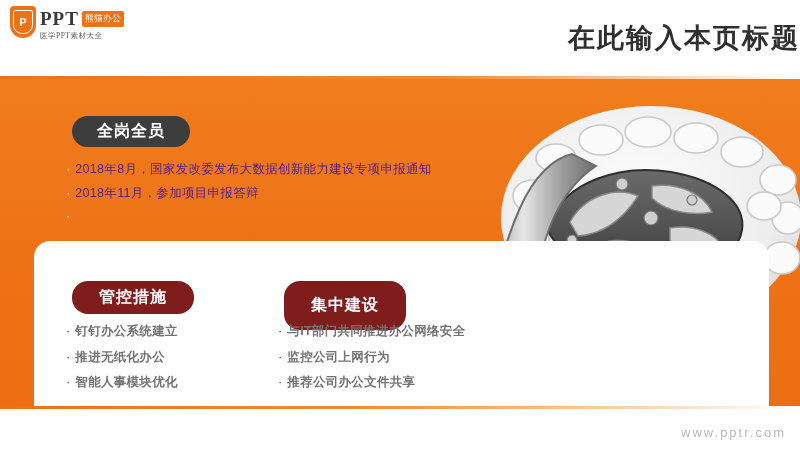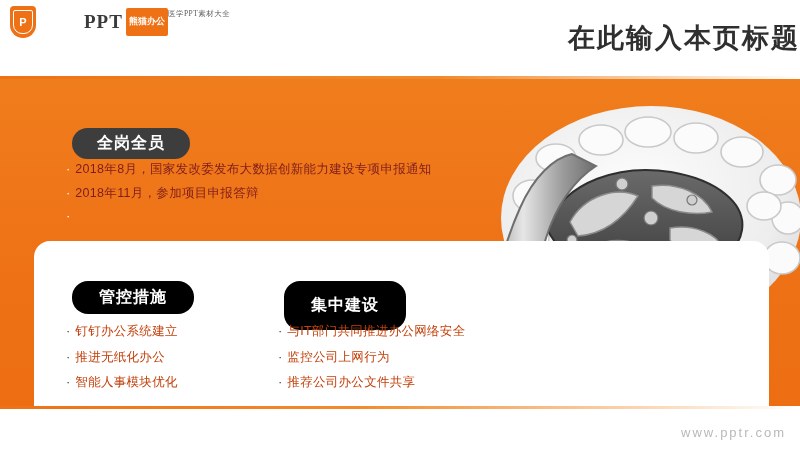--- a/index.html
+++ b/index.html
@@ -49,45 +49,43 @@
     display: flex;
     align-items: center;
     justify-content: center;
     color: #ffffff;
     font-size: 11px;
     font-weight: bold;
     line-height: 1;
   }
   .logo-text {
     display: flex;
-    flex-direction: row;
+    flex-direction: column;
     justify-content: flex-start;
     padding-top: 2px;
-    margin-left: 44px;
   }
   .logo-main-row {
     display: flex;
     align-items: center;
   }
   .logo-ppt {
     font-size: 19px;
     font-weight: bold;
     color: #3b3b3b;
     letter-spacing: 1px;
     font-family: "Liberation Serif", serif;
   }
   .logo-badge {
     margin-left: 3px;
     background: #ee7116;
     color: #ffffff;
     font-size: 9px;
-    padding: 9px 3px;
+    padding: 3px 3px;
     border-radius: 2px;
     line-height: 1.1;
-    font-weight: bold;
   }
   .logo-sub {
     font-size: 7.5px;
     color: #5a5a5a;
     letter-spacing: 0.5px;
     margin-top: 1px;
     font-family: Liberation Serif, serif;
   }
   .slide-title {
     position: absolute;
@@ -154,23 +152,23 @@
     color: #ffffff;
     font-size: 16px;
     font-weight: bold;
     letter-spacing: 1px;
     border-radius: 16px;
   }
   .pill-dark {
     background: #3d3d3d;
   }
   .pill-orange {
-    background: #000000;
-  }
-  #pill-a { left: 72px; top: 128px; width: 118px; height: 31px; }
+    background: #7f1d1d;
+  }
+  #pill-a { left: 72px; top: 116px; width: 118px; height: 31px; }
   #pill-b { left: 72px; top: 281px; width: 122px; height: 33px; }
   #pill-c { left: 284px; top: 281px; width: 122px; height: 49px; }
 
   
   .bullets {
     position: absolute;
   }
   .bullet-row {
     display: flex;
     align-items: baseline;
@@ -180,23 +178,23 @@
     margin-right: 5px;
     line-height: 1;
     font-size: 13px;
   }
   .bullet-text {
     font-size: 12.5px;
     line-height: 1.25;
     letter-spacing: 0.3px;
   }
   .on-orange .bullet-dot { color: #ffffff; }
-  .on-orange .bullet-text { color: #7f1d1d; }
+  .on-orange .bullet-text { color: #4c1d95; }
   .on-white .bullet-dot { color: #3d3d3d; }
-  .on-white .bullet-text { color: #c2410c; }
+  .on-white .bullet-text { color: #737373; font-weight: bold; }
 
   #bullets-a { left: 66px; top: 162px; width: 460px; }
   #bullets-b { left: 66px; top: 324px; width: 200px; }
   #bullets-c { left: 278px; top: 324px; width: 260px; }
   #bullets-b .bullet-row, #bullets-c .bullet-row { margin-bottom: 10px; }
 
   
   .footer-url {
     position: absolute;
     right: 14px;

